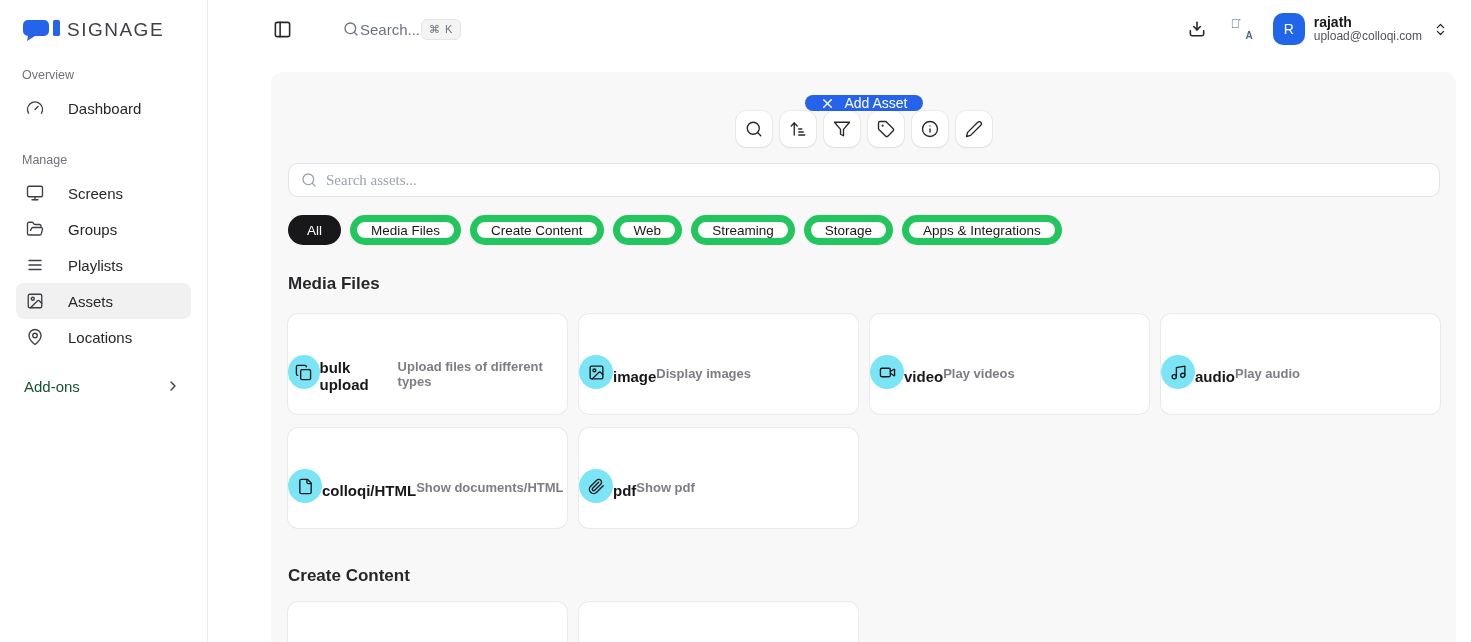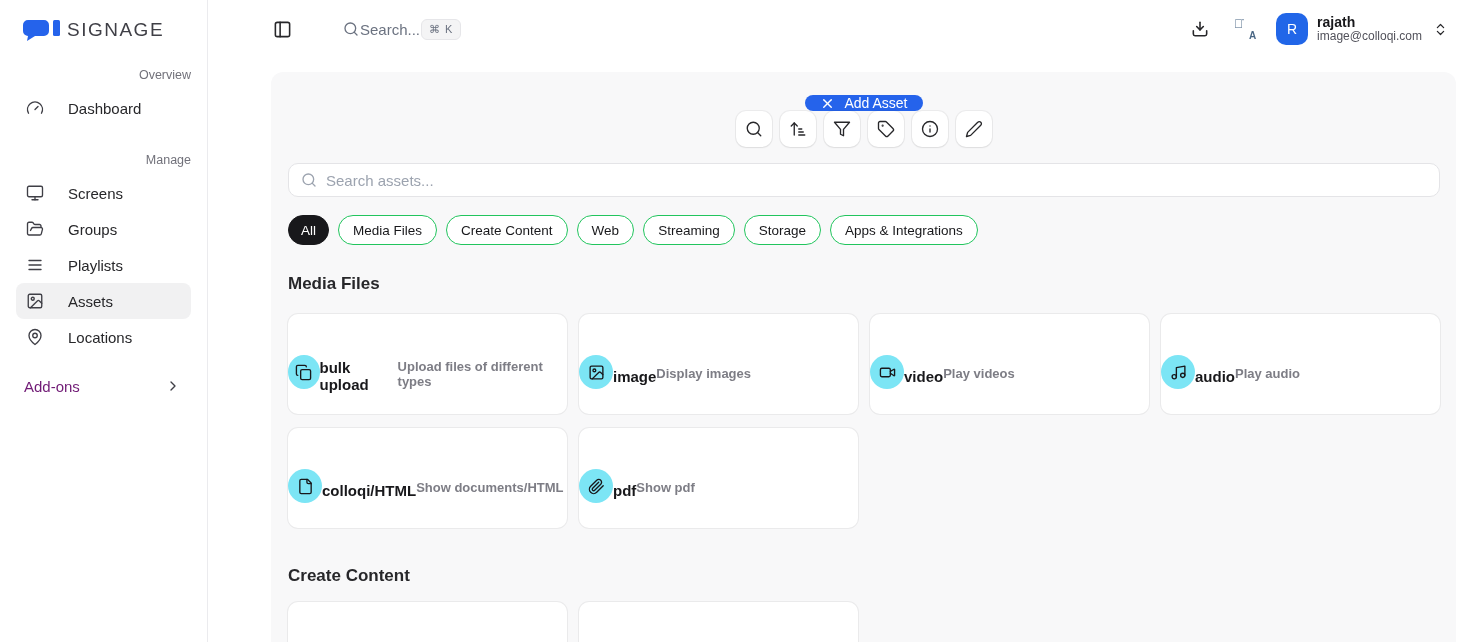--- a/index.html
+++ b/index.html
@@ -3,32 +3,32 @@
 <meta charset="utf-8">
 <style>
   * { margin:0; padding:0; box-sizing:border-box; }
   html,body { width:1471px; height:642px; overflow:hidden; background:#fff;
     font-family:"Liberation Sans", sans-serif; color:#18181b; }
   body { position:relative; }
   svg { display:block; }
 
   
   .sidebar { position:absolute; left:0; top:0; bottom:0; width:208px;
-    background:#fff; border-right:1px solid #ebebee;text-align:right; }
+    background:#fff; border-right:1px solid #ebebee; }
   .logo { display:flex; align-items:center; gap:3px; padding:19px 0 0 22px; }
   .logo-text { font-size:19px; font-weight:500; letter-spacing:1.5px; color:#3f3f46; }
   .nav { padding:0 16px; }
   .nav-section-label { font-size:12.5px; color:#71717a; margin:27px 0 8px 6px; }
   .nav-item { display:flex; align-items:center; gap:24px; height:36px;
     padding:0 10px; border-radius:8px; font-size:15px; color:#27272a; cursor:pointer; }
   .nav-item.active { background:#f1f1f2; }
   .nav-item .icn { color:#3f3f46; flex:0 0 auto; }
   .addons-row { display:flex; align-items:center; justify-content:space-between;
     height:36px; margin-top:13px; padding:0 10px 0 8px; font-size:15px;
-    color:#701a75; cursor:pointer; }
+    color:#14532d; cursor:pointer; }
 
   
   .topbar { position:absolute; left:255px; right:0; top:0; height:58px;
     background:#fff; display:flex; align-items:center; padding:0 23px 0 18px; }
   .iconbtn-plain { background:none; border:none; cursor:pointer; color:#27272a;
     display:flex; align-items:center; justify-content:center; }
   .global-search { display:flex; align-items:center; gap:1px; margin-left:51px; cursor:pointer; }
   .global-search-text { font-size:15px; color:#6b7280; }
   .kbd { font-size:11px; color:#6b7280; background:#f4f4f5; border:1px solid #e6e6e9;
     border-radius:6px; padding:3px 7px; letter-spacing:1px; }
@@ -52,29 +52,29 @@
   .add-asset { display:flex; align-items:center; gap:9px; height:32px; padding:0 15px;
     border:none; border-radius:8px; background:#2563eb; color:#fff; font-size:14px;
     font-weight:500; font-family:inherit; cursor:pointer; }
   .tool-group { display:flex; gap:8px; }
   .toolbtn { width:36px; height:36px; border-radius:10px; background:#fff; border:none;
     box-shadow:0 0 0 1px rgba(0,0,0,.05), 0 1px 2px rgba(0,0,0,.06);
     display:flex; align-items:center; justify-content:center; color:#27272a; cursor:pointer; }
 
   .asset-search { margin-top:32px; height:34px; background:#fff;
     border:1px solid #e4e4e7; border-radius:10px; display:flex; align-items:center;
-    gap:9px; padding:0 12px; }
+    gap:9px; padding:0 12px;font-family:Liberation Serif, serif; }
   .asset-search input { border:none; outline:none; flex:1; font-size:15px;
     font-family:inherit; color:#18181b; background:transparent; }
   .asset-search input::placeholder { color:#9ca3af; }
   .asset-search .icn { color:#9ca3af; }
 
   .chips { margin-top:18px; display:flex; gap:9px; }
   .chip { height:30px; padding:0 14px; border-radius:999px; background:#fff;
-    border:1px solid #22c55e; font-size:13.5px; font-weight:500; color:#18181b;
+    border:7px solid #22c55e; font-size:13.5px; font-weight:500; color:#18181b;
     font-family:inherit; cursor:pointer; display:flex; align-items:center; }
   .chip.active { background:#18181b; border-color:#18181b; color:#fff; padding:0 12px; }
 
   .section-title { margin-top:29px; font-size:17px; font-weight:700; color:#27272a; }
   .card-grid { margin-top:20px; display:grid; grid-template-columns:repeat(4,1fr);
     gap:14px 12px; }
   .asset-card { height:100px; background:#fff; border-radius:10px;
     box-shadow:0 0 0 1px rgba(0,0,0,.055); display:flex; 
     align-items:center; padding-top:16px; cursor:pointer; }
   .icon-circle { width:34px; height:34px; border-radius:50%; background:#7ce5f5;
@@ -206,21 +206,21 @@
       </span>
     </button>
     <div class="translate">
       <span class="zh">文̇</span>
       <span class="la">A</span>
     </div>
     <div class="user-chip">
       <div class="avatar">R</div>
       <div class="user-meta">
         <div class="user-name">rajath</div>
-        <div class="user-email">image@colloqi.com</div>
+        <div class="user-email">upload@colloqi.com</div>
       </div>
       <span class="user-chevrons">
         <svg width="15" height="15" viewBox="0 0 24 24" fill="none" stroke="currentColor" stroke-width="2" stroke-linecap="round" stroke-linejoin="round">
             <path d="m7 15 5 5 5-5"></path>
             <path d="m7 9 5-5 5 5"></path>
           </svg>
       </span>
     </div>
   </div>
 </header>

